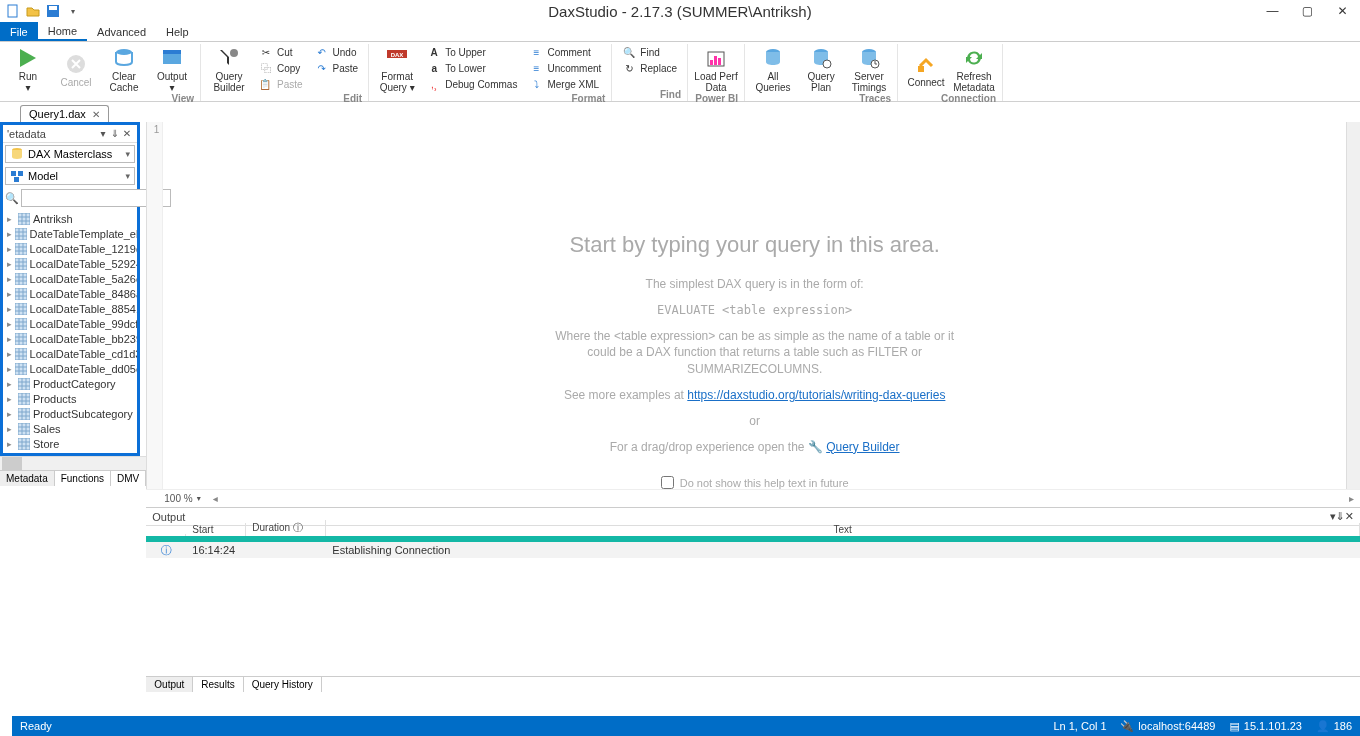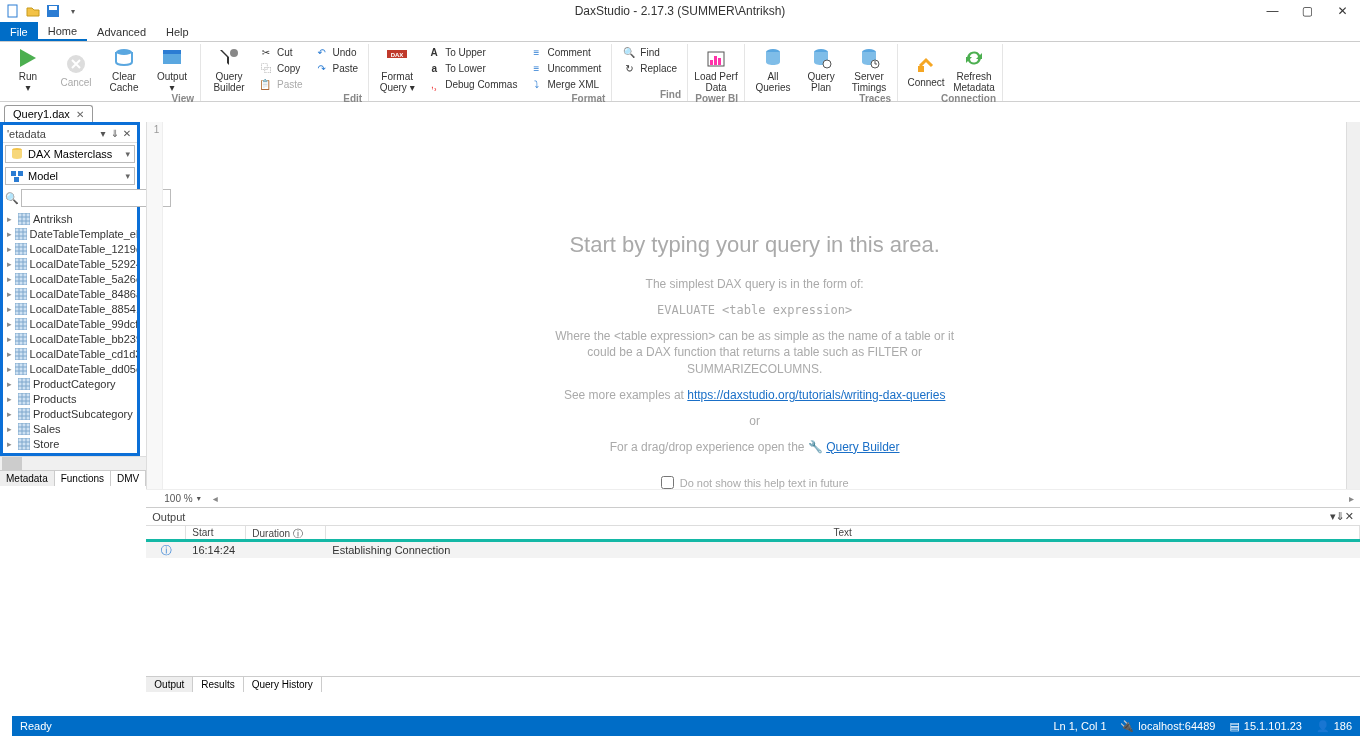--- a/index.html
+++ b/index.html
@@ -2,21 +2,21 @@
 <html><head>
 <meta charset="utf-8">
 <style>
 * { box-sizing: border-box; margin: 0; padding: 0; }
 body { font-family: "Segoe UI", Tahoma, sans-serif; font-size: 11px; background: #fff; width: 1360px; height: 736px; overflow: hidden; position: relative; }
 
 
 .titlebar { height: 22px; background: #fff; display: flex; align-items: center; position: relative; }
 .qat { display: flex; gap: 2px; padding-left: 4px; }
 .qat-btn { width: 18px; height: 18px; display: flex; align-items: center; justify-content: center; color: #0066cc; font-size: 13px; }
-.title-text { position: absolute; left: 50%; transform: translateX(-50%); font-size: 12px; color: #333; }
+.title-text { position: absolute; left: 50%; transform: translateX(-50%); font-size: 15px; color: #333; }
 .window-controls { margin-left: auto; display: flex; }
 .wc-btn { width: 35px; height: 22px; display: flex; align-items: center; justify-content: center; font-size: 12px; color: #333; }
 
 
 .menubar { height: 20px; display: flex; align-items: stretch; background: #fff; border-bottom: 1px solid #ccc; }
 .menu-tab { padding: 2px 10px; font-size: 11px; color: #333; display: flex; align-items: center; cursor: pointer; }
 .menu-tab.file { background: #006dc7; color: #fff; }
 .menu-tab.active { border-bottom: 2px solid #006dc7; }
 
 
@@ -28,21 +28,21 @@
 .rbtn-big .ricon { width: 24px; height: 24px; margin-bottom: 1px; }
 .rbtn-big .rlabel { font-size: 10px; color: #333; text-align: center; line-height: 11px; }
 .rbtn-big.disabled .rlabel { color: #aaa; }
 .rcol { display: flex; flex-direction: column; gap: 0px; justify-content: flex-start; }
 .rbtn-small { display: flex; align-items: center; gap: 4px; font-size: 10px; color: #333; padding: 1px 4px; height: 16px; cursor: pointer; white-space: nowrap; }
 .rbtn-small.disabled { color: #aaa; }
 .ricon-sm { width: 14px; height: 14px; display: inline-flex; align-items: center; justify-content: center; }
 
 
 .doctab-row { height: 20px; background: #fff; display:flex; align-items:flex-end; }
-.doctab { border: 1px solid #999; border-bottom: none; padding: 2px 8px; font-size: 11px; display: flex; align-items: center; gap: 6px; margin-left: 4px; background:#fff; border-radius: 3px 3px 0 0;}
+.doctab { border: 1px solid #999; border-bottom: none; padding: 2px 8px; font-size: 11px; display: flex; align-items: center; gap: 6px; margin-left: 20px; background:#fff; border-radius: 3px 3px 0 0;}
 .doctab .x { color:#666; font-size:10px;}
 
 
 .main-area { display: flex; height: 570px; }
 
 
 .sidebar { width: 140px; border: 3px solid #0b6fd7; display: flex; flex-direction: column; position: relative; }
 .pane-header { height: 18px; display: flex; align-items: center; padding: 0 4px; font-size: 11px; color: #444; border-bottom: 1px solid #ddd; }
 .pane-header .spacer { flex:1; }
 .pane-header .pico { width:12px; font-size:10px; text-align:center; color:#555; cursor:pointer;}
@@ -73,21 +73,21 @@
 .placeholder-block .cb { display:inline-flex; align-items:center; gap:6px; color:#aaa; margin-top:12px;}
 .zoom-row { height:18px; display:flex; align-items:center; padding-left:18px; font-size:10px; color:#555; gap:4px; border-top:1px solid #eee;}
 .hscroll { height:14px; background:#f0f0f0; border-top:1px solid #ddd; display:flex;}
 .hscroll .thumb { width:20px; background:#ccc; margin-left:2px;}
 .vsc { width:14px; background:#f0f0f0; border-left:1px solid #ddd;}
 
 
 .output-pane { border-top:1px solid #ccc; }
 .output-header { height:18px; display:flex; align-items:center; padding:0 6px; font-size:11px; color:#444; border-bottom:1px solid #ddd;}
 .output-header .spacer{flex:1;}
-.output-cols { display:flex; border-bottom:3px solid #14b8a6; height:16px;}
+.output-cols { display:flex; border-bottom:6px solid #14b8a6; height:16px;align-items:flex-end;}
 .output-cols .col { font-size:10px; color:#444; padding:1px 6px; border-right:1px solid #e0e0e0;}
 .output-row { display:flex; font-size:11px; color:#333; background:#f3f3f3; height:16px; align-items:center;}
 .output-row .cell { padding:0 6px;}
 .output-body { height:118px; background:#fff;}
 .output-tabs { display:flex; border-top:1px solid #ccc;}
 .otab { padding:2px 8px; font-size:10px; border-right:1px solid #ccc; cursor:pointer;}
 .otab.active { background:#eee;}
 
 
 .statusbar { position:absolute; bottom:0; left:0; right:0; height:20px; background:#006dc7; color:#fff; display:flex; align-items:center; font-size:11px; padding:0 8px;margin-left:12px;}

